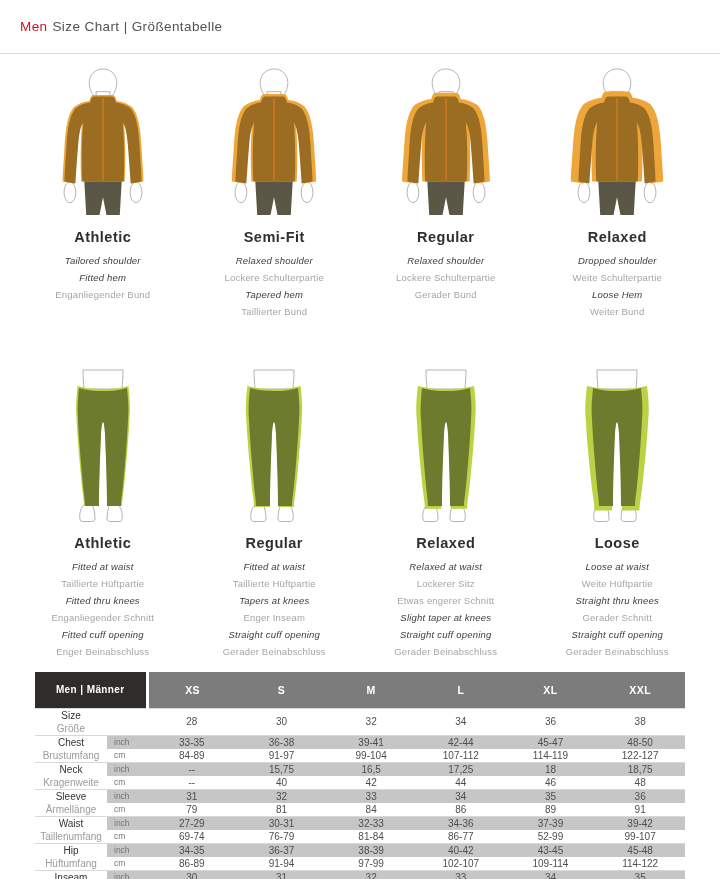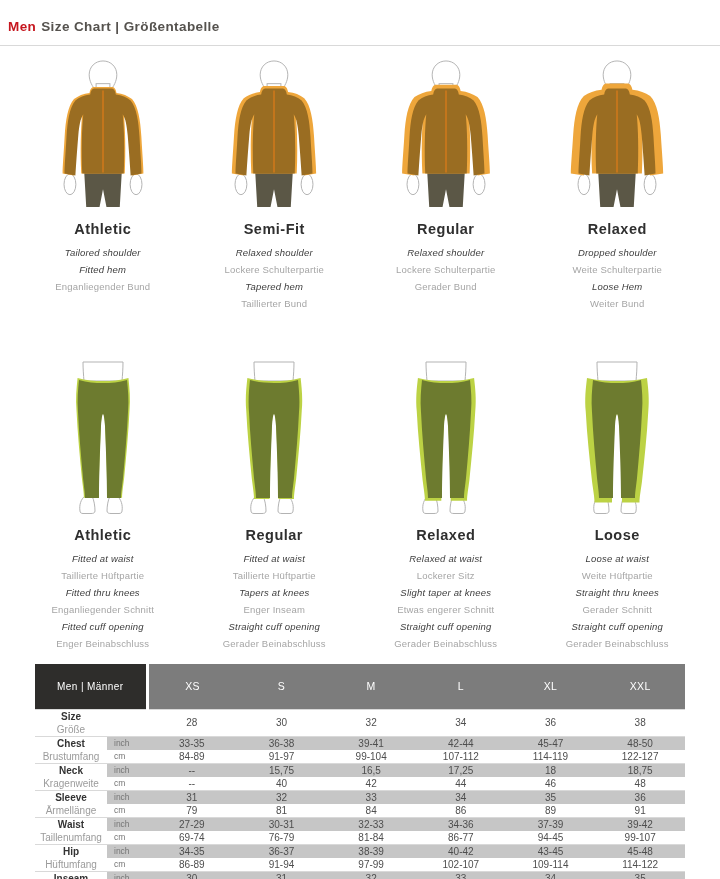--- a/index.html
+++ b/index.html
@@ -1,47 +1,47 @@
 <!DOCTYPE html>
 <html><head>
 <meta charset="utf-8">
 <style>
   * { box-sizing: border-box; margin: 0; padding: 0; }
   html, body { width: 720px; height: 879px; background: #fff; overflow: hidden;
     font-family: "Liberation Sans", sans-serif; }
 
-  .page-header { height: 46px; padding: 19px 0 0 8px;
-    border-bottom: 1px solid #d9d9d9; font-size: 13.5px; font-weight: bold;
+  .page-header { height: 54px; padding: 19px 0 0 20px;
+    border-bottom: 1px solid #d9d9d9; font-size: 13.5px; font-weight: normal;
     letter-spacing: .4px; }
   .page-header .brand-word { margin-right: 5px; }
   .page-header .title-rest { color: #55524e; }
 
   .fit-row { display: grid; grid-template-columns: repeat(4, 1fr);
     padding: 0 17px; }
   .fit-row.jackets { margin-top: 12px; }
   .fit-row.pants   { margin-top: 44px; }
   .fit-card { text-align: center; }
   .fit-figure svg { display: block; margin: 0 auto; }
   .fit-title { font-size: 14.5px; font-weight: 600; color: #2f2f2f;
     letter-spacing: .5px; margin: 13px 0 7px; }
   .fit-line { font-size: 9.5px; line-height: 17px; letter-spacing: .2px; }
   .fit-line.en { color: #3d3d3d; font-style: italic; }
   .fit-line.de { color: #a5a5a5; }
 
   .table-wrap { padding: 12px 35px 0; }
   table { width: 100%; border-collapse: collapse; table-layout: fixed; }
   col.c-label { width: 72px; }
   col.c-unit  { width: 40px; }
-  thead th { background: #7c7c7c; color: #fff; font-weight: normal;
-    font-size: 10.5px; height: 45px; letter-spacing: .4px; text-align: center; }
+  thead th { background: #7c7c7c; color: #fff; font-weight: bold;
+    font-size: 10.5px; height: 36px; letter-spacing: .4px; text-align: center; }
   thead th.corner { background: #2e2d2b; border-right: 3px solid #fff;
     font-size: 10px; }
   tbody th, tbody td { height: 13.5px; font-size: 10px; text-align: center;
     vertical-align: middle; font-weight: normal; line-height: 11px; }
-  tbody th.lab-en { font-weight: bold; color: #333; }
+  tbody th.lab-en { font-weight: normal; color: #333; }
   tbody th.lab-de { color: #9b9b9b; }
   tbody td.val { color: #4e4e4e; }
   tbody td.unit { color: #767676; font-size: 8.5px; text-align: left;
     padding-left: 7px; }
   tbody tr.shade td { background: #c6c6c6; }
   tbody tr.group-start th, tbody tr.group-start td
     { border-top: 1px solid #d9d9d9; }
   table { border-bottom: 1px solid #d9d9d9; }
 </style>
 </head>
@@ -191,22 +191,22 @@
           </g>
   <g transform="translate(0,-2) translate(60,25) scale(1.17,1.04) translate(-60,-25)">
             <path d="M36,24 C44,26.5 52,27 60,27 C68,27 76,26.5 84,24 C85,34 86,44 85,56 C84,78 82,100 80,122 C79,131 78,137 78,142 L64,142 C64,120 63,95 62,70 C61.5,63 61,59 60,58 C59,59 58.5,63 58,70 C57,95 56,120 56,142 L42,142 C42,137 41,131 40,122 C38,100 36,78 35,56 C34,44 35,34 36,24 Z" fill="#bcd244"></path>
           </g>
   <path d="M36,24 C44,26.5 52,27 60,27 C68,27 76,26.5 84,24 C85,34 86,44 85,56 C84,78 82,100 80,122 C79,131 78,137 78,142 L64,142 C64,120 63,95 62,70 C61.5,63 61,59 60,58 C59,59 58.5,63 58,70 C57,95 56,120 56,142 L42,142 C42,137 41,131 40,122 C38,100 36,78 35,56 C34,44 35,34 36,24 Z" fill="#6d7b2f"></path>
   </svg>
       </div>
       <div class="fit-title">Relaxed</div>
       <div class="fit-line en">Relaxed at waist</div>
       <div class="fit-line de">Lockerer Sitz</div>
+      <div class="fit-line de">Etwas engerer Schnitt</div>
       <div class="fit-line en">Slight taper at knees</div>
-      <div class="fit-line de">Etwas engerer Schnitt</div>
       <div class="fit-line en">Straight cuff opening</div>
       <div class="fit-line de">Gerader Beinabschluss</div>
     </div>
     <div class="fit-card">
       <div class="fit-figure">
         <svg width="120" height="158" viewBox="0 0 120 158">
   <path d="M40,6 L80,6 C80,13 79.5,19 79,25 L41,25 C40.5,19 40,13 40,6 Z" fill="#fff" stroke="#b3b3b3"></path>
   <path d="M37,155 C36,149 38,143 42,140 L49,140 C51,144 52,150 52,155 C52,157 50,157.5 48,157.5 L40,157.5 C38,157.5 37,156.5 37,155 Z" fill="#fff" stroke="#b3b3b3"></path>
   <g transform="translate(116,0) scale(-1,1)">
             <path d="M37,155 C36,149 38,143 42,140 L49,140 C51,144 52,150 52,155 C52,157 50,157.5 48,157.5 L40,157.5 C38,157.5 37,156.5 37,155 Z" fill="#fff" stroke="#b3b3b3"></path>
@@ -334,21 +334,21 @@
           <td class="val">37-39</td>
           <td class="val">39-42</td>
         </tr>
         <tr>
           <th class="lab-de">Taillenumfang</th>
           <td class="unit">cm</td>
           <td class="val">69-74</td>
           <td class="val">76-79</td>
           <td class="val">81-84</td>
           <td class="val">86-77</td>
-          <td class="val">94-45</td>
+          <td class="val">52-99</td>
           <td class="val">99-107</td>
         </tr>
         <tr class="group-start shade">
           <th class="lab-en">Hip</th>
           <td class="unit">inch</td>
           <td class="val">34-35</td>
           <td class="val">36-37</td>
           <td class="val">38-39</td>
           <td class="val">40-42</td>
           <td class="val">43-45</td>

